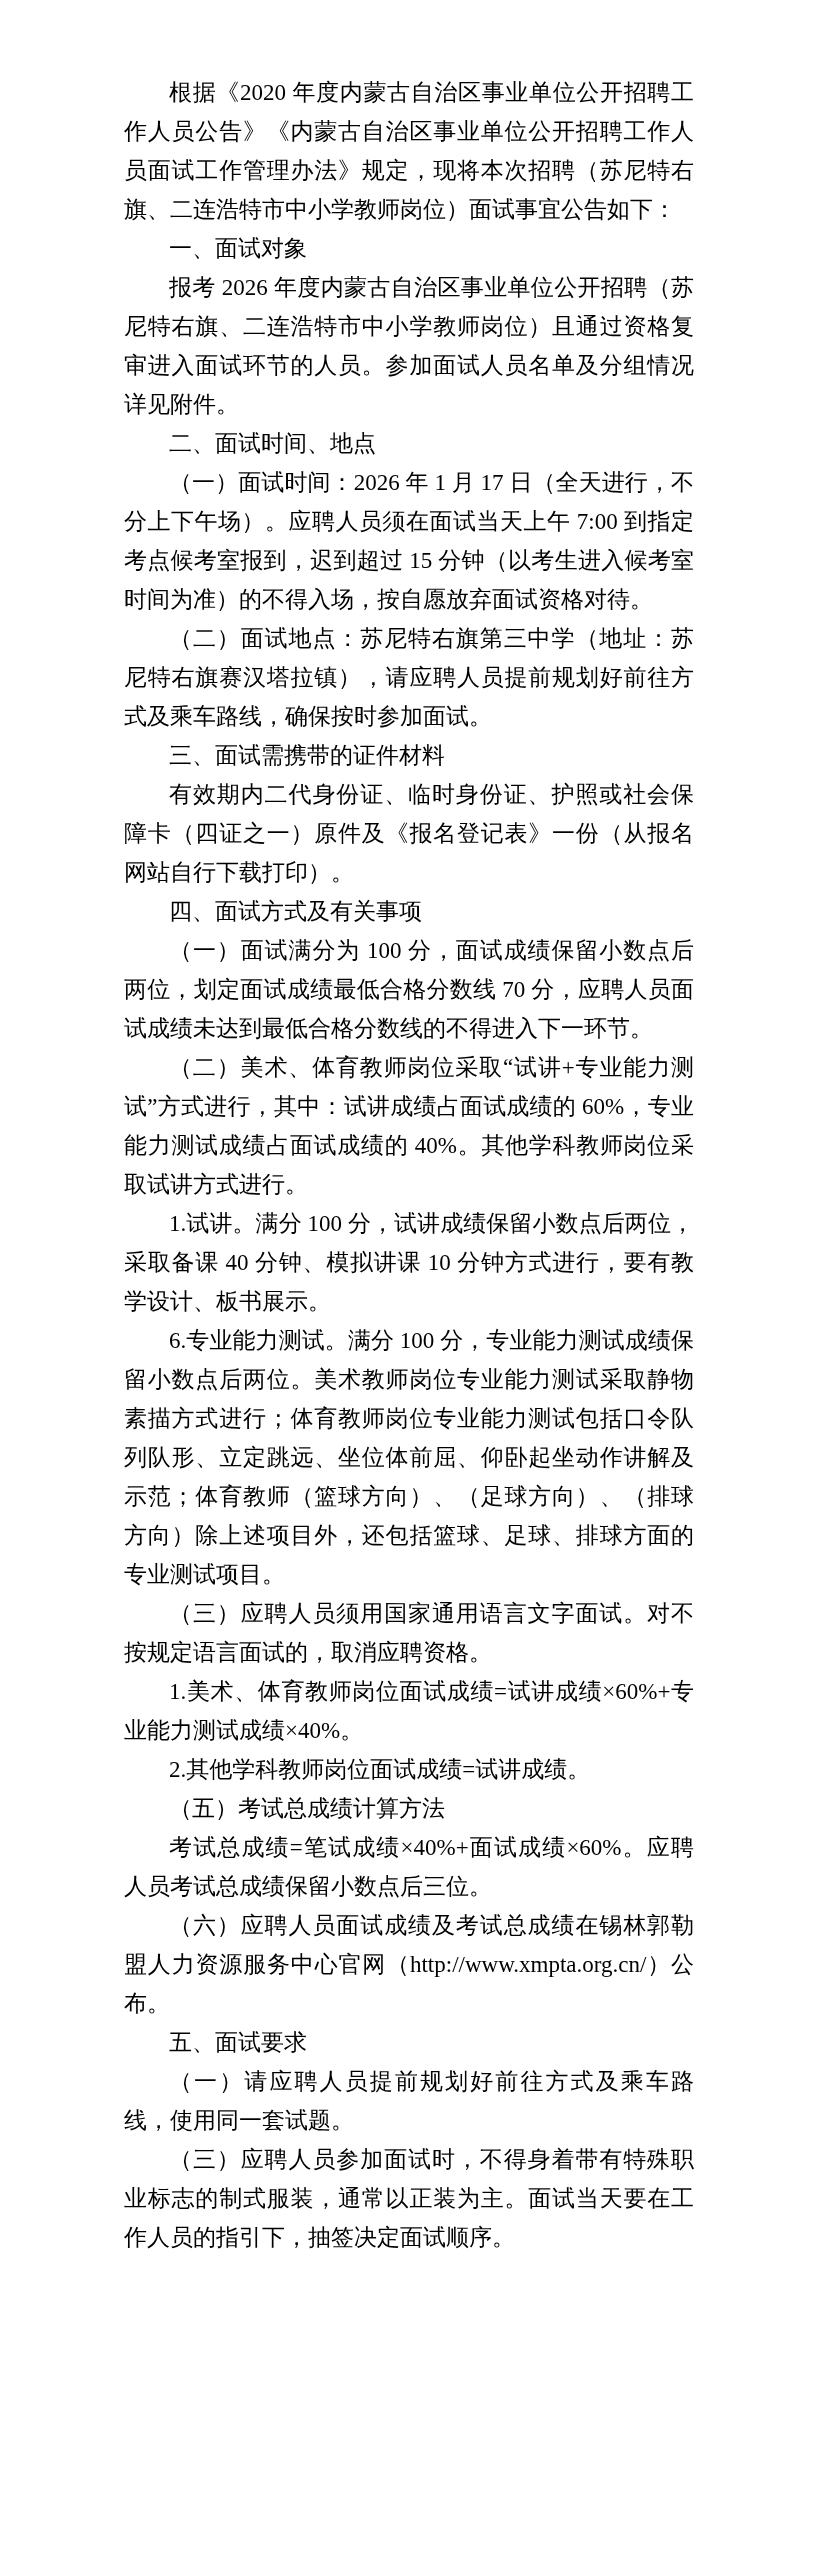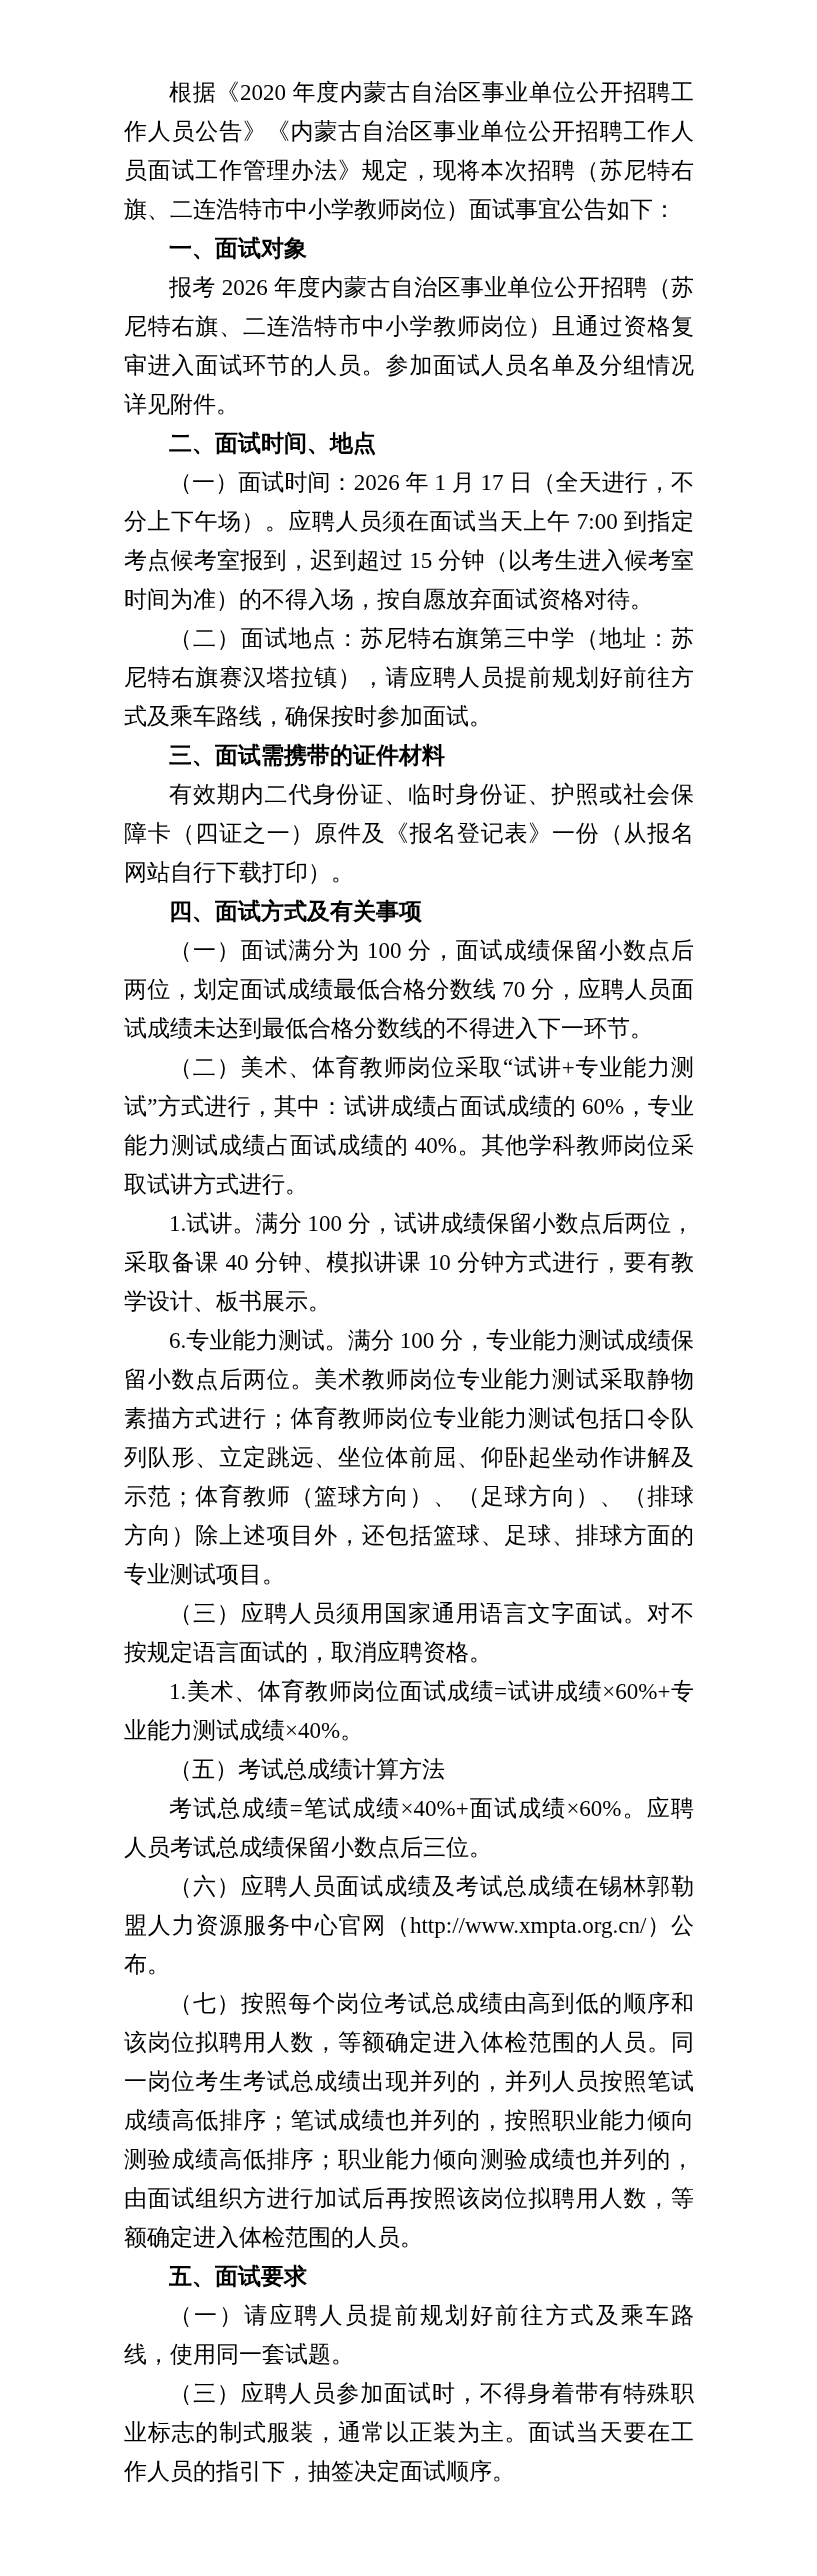--- a/index.html
+++ b/index.html
@@ -29,21 +29,21 @@
     font-size: 23px;
     line-height: 39px;
     text-align: justify;
     text-justify: inter-character;
     letter-spacing: 0;
     word-break: break-all;
   }
   .para.body, .para.contact, .para.heading { text-indent: 45px; }
   .para.heading {
     font-family: "Liberation Sans", "DejaVu Sans", sans-serif;
-    font-weight: 700;
+    font-weight: 400;
     text-align: left;
   }
 </style>
 </head>
 <body>
 
 <div class="page">
   <div class="doc-body">
 
   <p class="para body">根据《2020 年度内蒙古自治区事业单位公开招聘工作人员公告》《内蒙古自治区事业单位公开招聘工作人员面试工作管理办法》规定，现将本次招聘（苏尼特右旗、二连浩特市中小学教师岗位）面试事宜公告如下：</p>
@@ -54,23 +54,23 @@
       <p class="para body">（二）面试地点：苏尼特右旗第三中学（地址：苏尼特右旗赛汉塔拉镇），请应聘人员提前规划好前往方式及乘车路线，确保按时参加面试。</p>
       <p class="para heading">三、面试需携带的证件材料</p>
       <p class="para body">有效期内二代身份证、临时身份证、护照或社会保障卡（四证之一）原件及《报名登记表》一份（从报名网站自行下载打印）。</p>
       <p class="para heading">四、面试方式及有关事项</p>
       <p class="para body">（一）面试满分为 100 分，面试成绩保留小数点后两位，划定面试成绩最低合格分数线 70 分，应聘人员面试成绩未达到最低合格分数线的不得进入下一环节。</p>
       <p class="para body">（二）美术、体育教师岗位采取“试讲+专业能力测试”方式进行，其中：试讲成绩占面试成绩的 60%，专业能力测试成绩占面试成绩的 40%。其他学科教师岗位采取试讲方式进行。</p>
       <p class="para body">1.试讲。满分 100 分，试讲成绩保留小数点后两位，采取备课 40 分钟、模拟讲课 10 分钟方式进行，要有教学设计、板书展示。</p>
       <p class="para body">6.专业能力测试。满分 100 分，专业能力测试成绩保留小数点后两位。美术教师岗位专业能力测试采取静物素描方式进行；体育教师岗位专业能力测试包括口令队列队形、立定跳远、坐位体前屈、仰卧起坐动作讲解及示范；体育教师（篮球方向）、（足球方向）、（排球方向）除上述项目外，还包括篮球、足球、排球方面的专业测试项目。</p>
       <p class="para body">（三）应聘人员须用国家通用语言文字面试。对不按规定语言面试的，取消应聘资格。</p>
       <p class="para body">1.美术、体育教师岗位面试成绩=试讲成绩×60%+专业能力测试成绩×40%。</p>
+      <p class="para body">2.其他学科教师岗位面试成绩=试讲成绩。</p>
       <p class="para body">（五）考试总成绩计算方法</p>
       <p class="para body">考试总成绩=笔试成绩×40%+面试成绩×60%。应聘人员考试总成绩保留小数点后三位。</p>
       <p class="para body">（六）应聘人员面试成绩及考试总成绩在锡林郭勒盟人力资源服务中心官网（http://www.xmpta.org.cn/）公布。</p>
-      <p class="para body">（七）按照每个岗位考试总成绩由高到低的顺序和该岗位拟聘用人数，等额确定进入体检范围的人员。同一岗位考生考试总成绩出现并列的，并列人员按照笔试成绩高低排序；笔试成绩也并列的，按照职业能力倾向测验成绩高低排序；职业能力倾向测验成绩也并列的，由面试组织方进行加试后再按照该岗位拟聘用人数，等额确定进入体检范围的人员。</p>
       <p class="para heading">五、面试要求</p>
       <p class="para body">（一）请应聘人员提前规划好前往方式及乘车路线，使用同一套试题。</p>
       <p class="para body">（三）应聘人员参加面试时，不得身着带有特殊职业标志的制式服装，通常以正装为主。面试当天要在工作人员的指引下，抽签决定面试顺序。</p>
     </div>
   <div class="doc-body" style="position:static;"></div>
 </div>
 
 
 </body></html>

